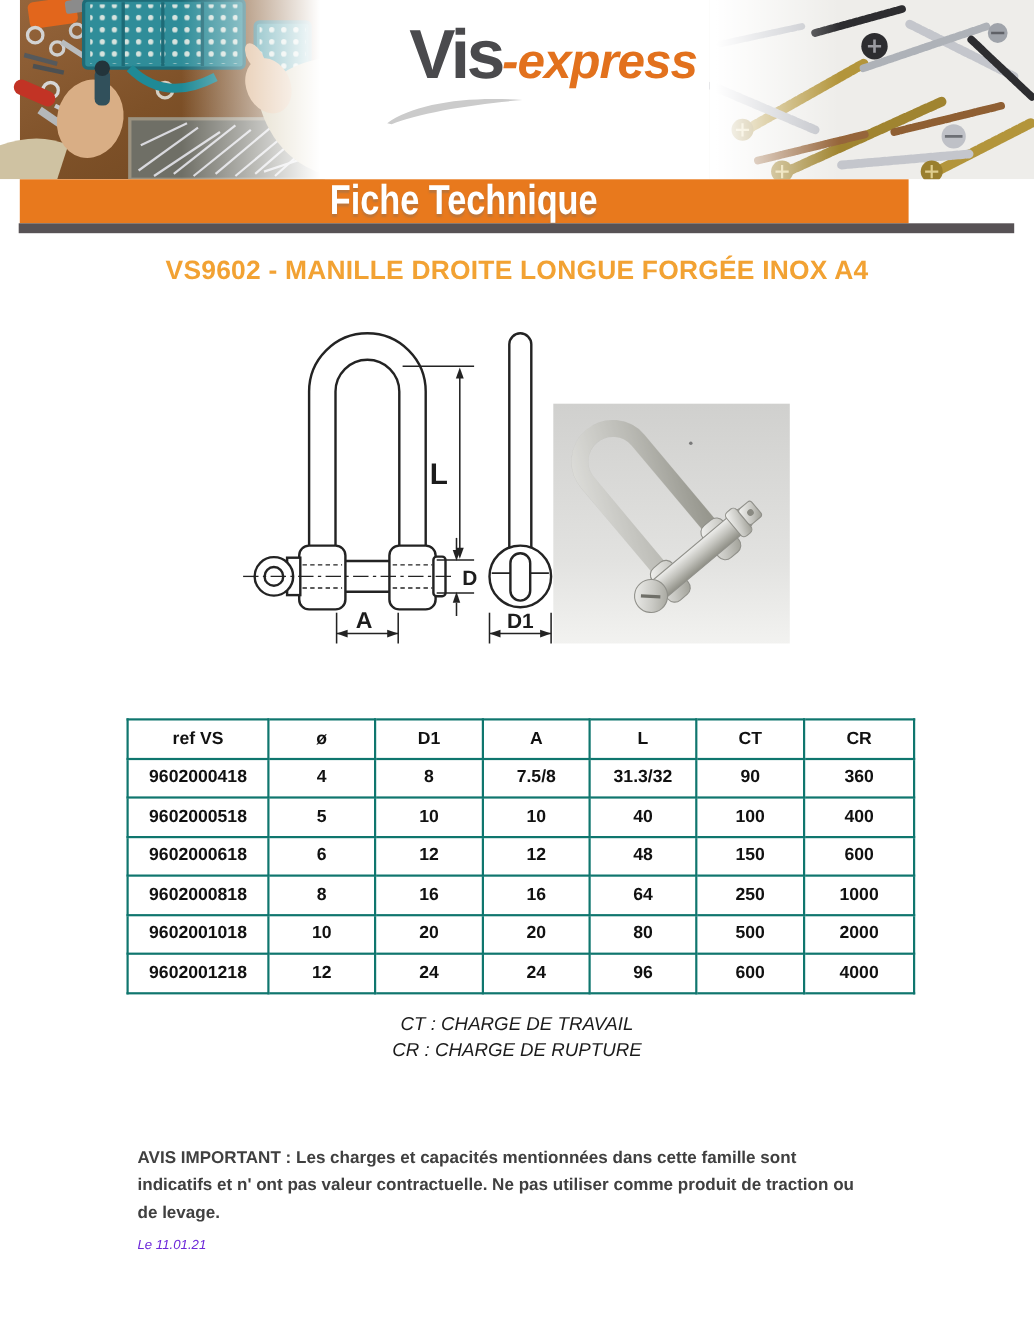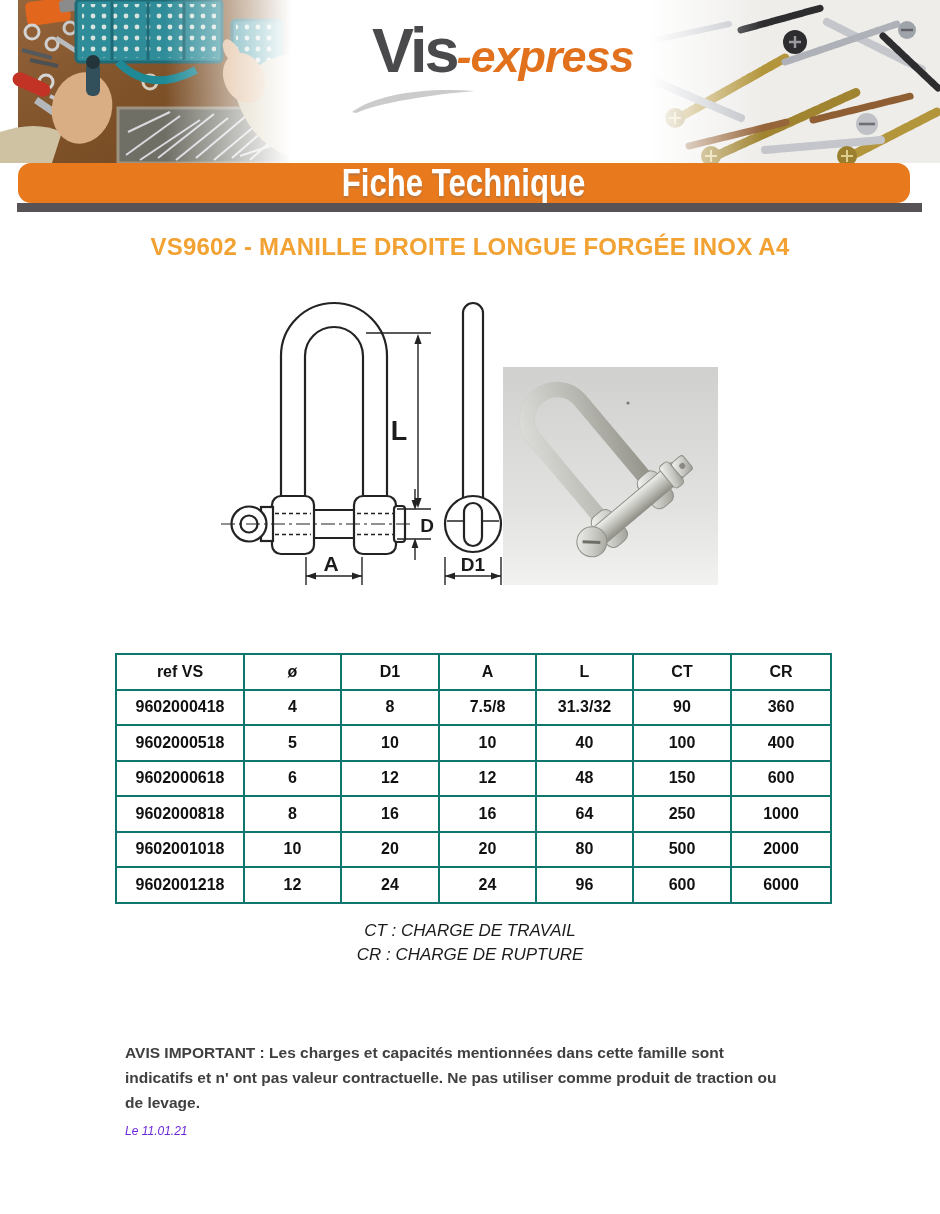--- a/index.html
+++ b/index.html
@@ -8,22 +8,22 @@
   
   .header{position:absolute;left:0;top:0;width:940px;height:163px;background:#fff;}
   .photo-left{position:absolute;left:0;top:0;width:300px;height:163px;}
   .photo-right{position:absolute;right:0;top:0;width:295px;height:163px;}
   .photo-left svg,.photo-right svg{display:block;}
   .logo{position:absolute;left:344px;top:14px;white-space:nowrap;}
   .logo .vis{font-size:63px;font-weight:700;color:#4a4a4d;letter-spacing:-3px;margin-left:28px;}
   .logo .express{font-size:45px;font-weight:700;font-style:italic;color:#e2711d;letter-spacing:-1px;}
   .swoosh{position:absolute;left:348px;top:82px;}
   
-  .banner{position:absolute;left:18px;top:163px;width:892px;height:40px;background:#e8791d;
-          display:flex;align-items:center;justify-content:center;border-radius:13px;}
+  .banner{position:absolute;left:18px;top:163px;width:808px;height:40px;background:#e8791d;
+          display:flex;align-items:center;justify-content:center;}
   .banner-text{display:inline-block;transform:scaleX(0.82);font-size:38px;font-weight:800;
                color:#ffffff;letter-spacing:0px;text-shadow:0 2px 2px rgba(110,110,110,.35);}
   .banner-underline{position:absolute;left:17px;top:203px;width:905px;height:9px;background:#575255;}
   
   .product-title{position:absolute;left:0;top:233px;width:940px;text-align:center;
                  font-size:24px;font-weight:700;color:#f2a233;letter-spacing:.2px;}
   
   .diagram{position:absolute;left:180px;top:290px;}
   .shackle-photo{position:absolute;left:503px;top:367px;width:215px;height:218px;
                  background:linear-gradient(180deg,#d0d0ce 0%,#e2e2e0 65%,#f2f2f0 100%);}
@@ -353,21 +353,21 @@
             <td>500</td>
             <td>2000</td>
           </tr>
           <tr>
             <td>9602001218</td>
             <td>12</td>
             <td>24</td>
             <td>24</td>
             <td>96</td>
             <td>600</td>
-            <td>6000</td>
+            <td>4000</td>
           </tr>
         </tbody>
     </table>
   </div>
 
   <div class="legend">
     <div>CT : CHARGE DE TRAVAIL</div>
     <div>CR : CHARGE DE RUPTURE</div>
   </div>
 

